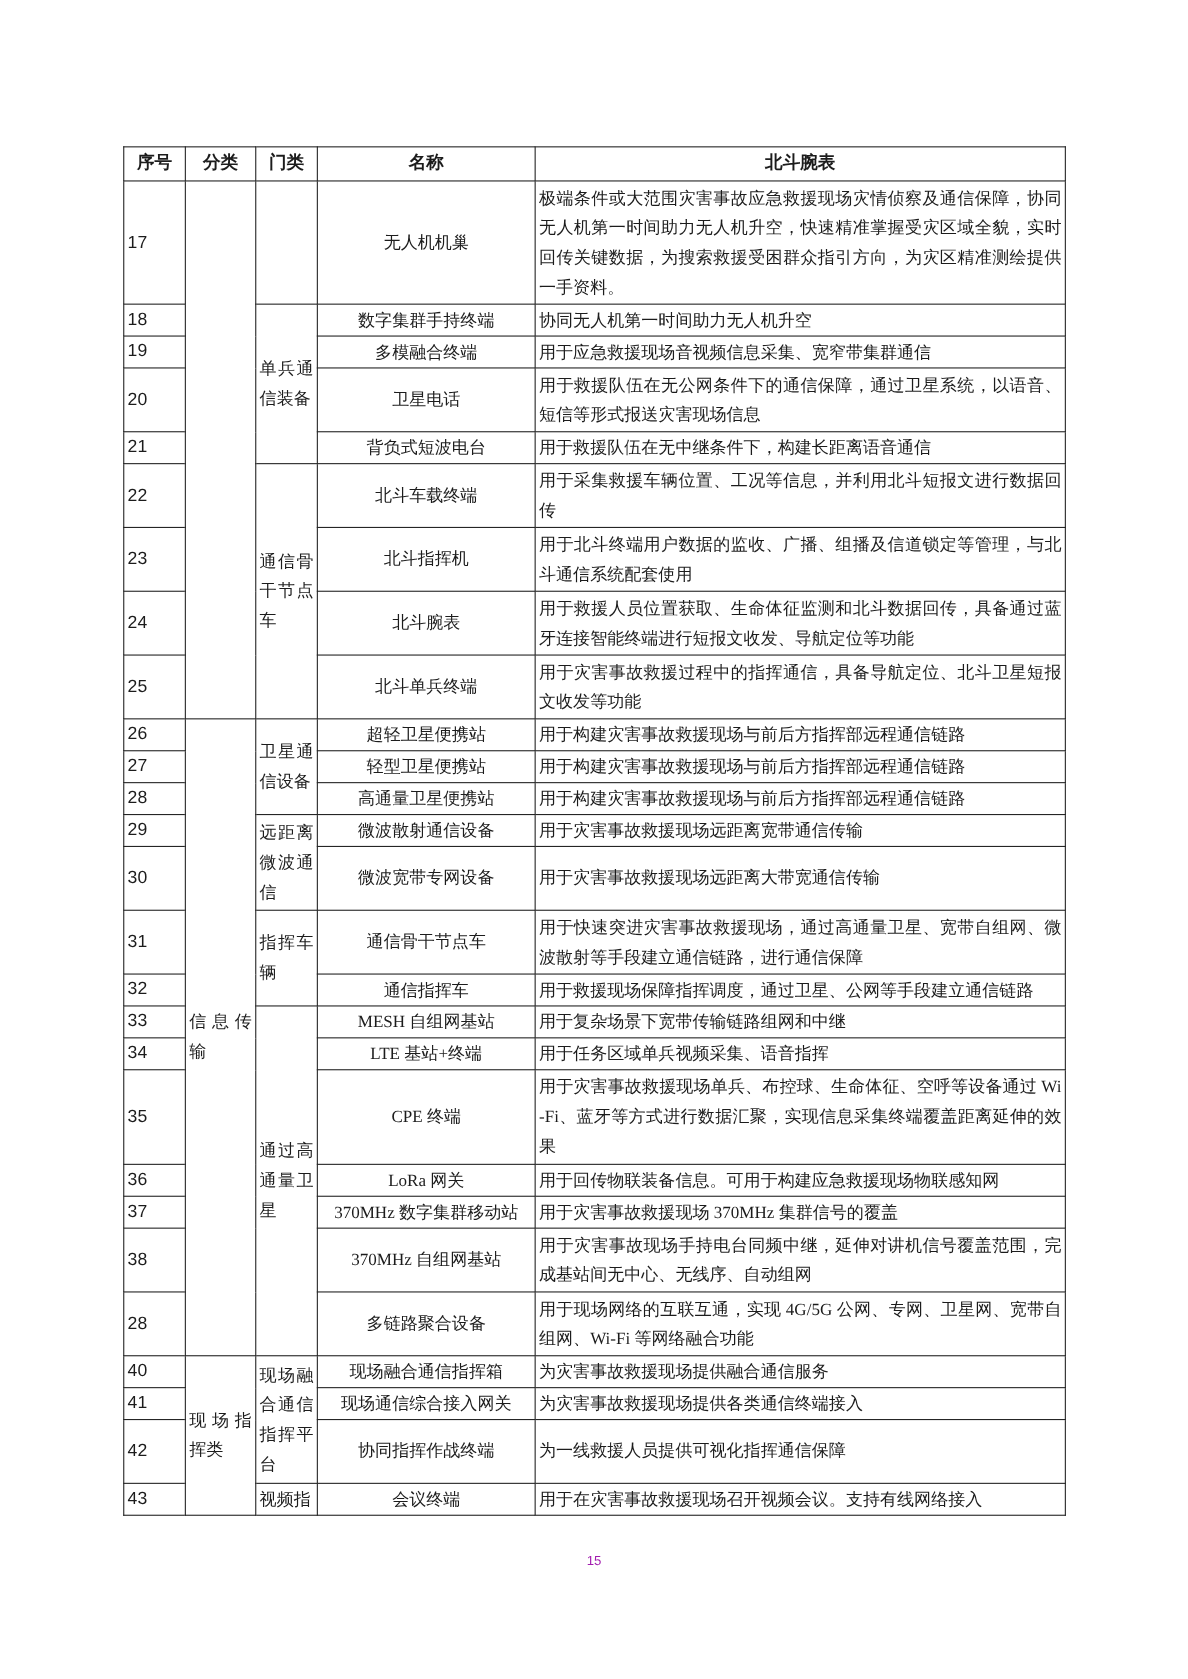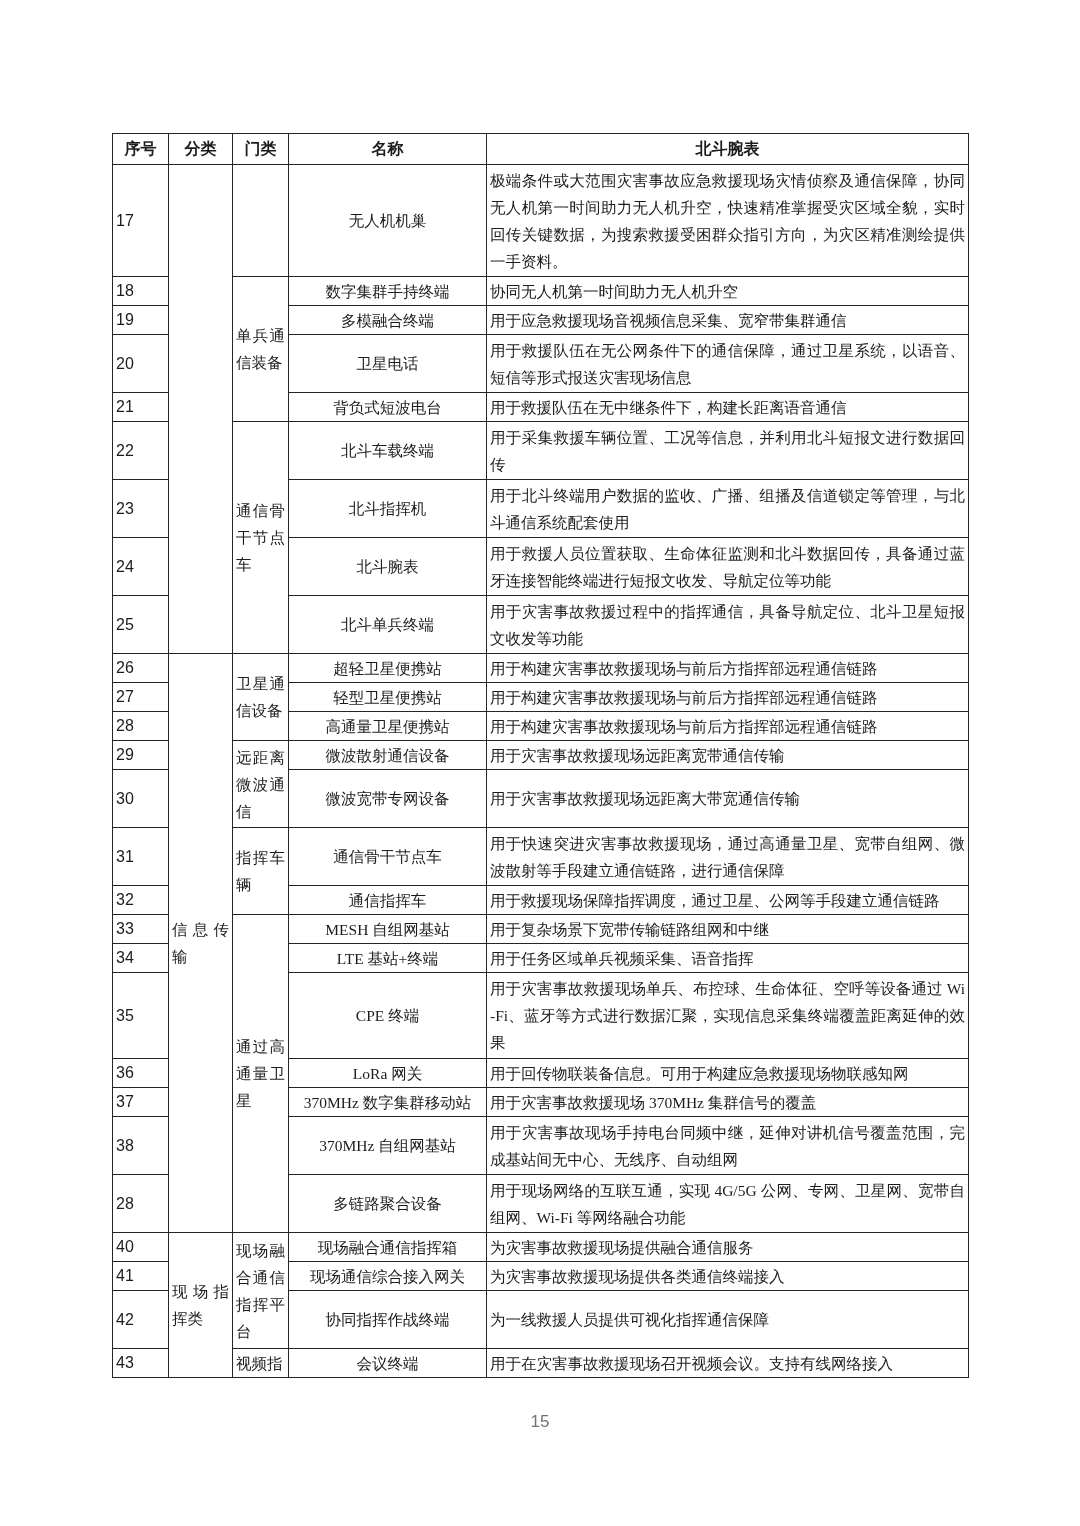--- a/index.html
+++ b/index.html
@@ -45,21 +45,21 @@
     word-break:break-all;
   }
   tr.h1{height:29px;}
   tr.h2{height:58px;}
   tr.h3{height:86px;}
   tr.h4{height:112px;}
   .page-number{
     position:absolute;left:0;top:1412px;width:100%;
     text-align:center;
     font-family:"Liberation Sans","DejaVu Sans",sans-serif;
-    font-size:17px;color:#737373;
+    font-size:12px;color:#a21caf;
   }
 </style>
 </head>
 <body>
 
 <div class="page">
 
   <table class="doc">
     <colgroup>
       <col style="width:56px">

